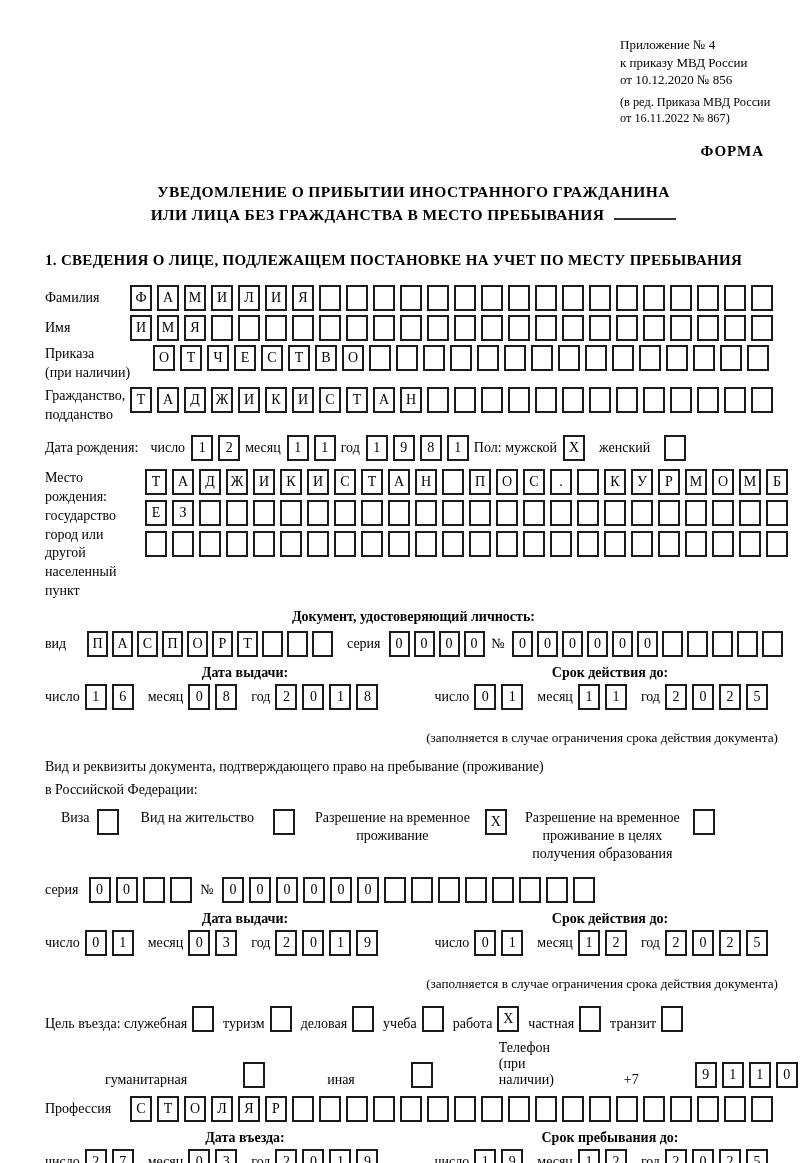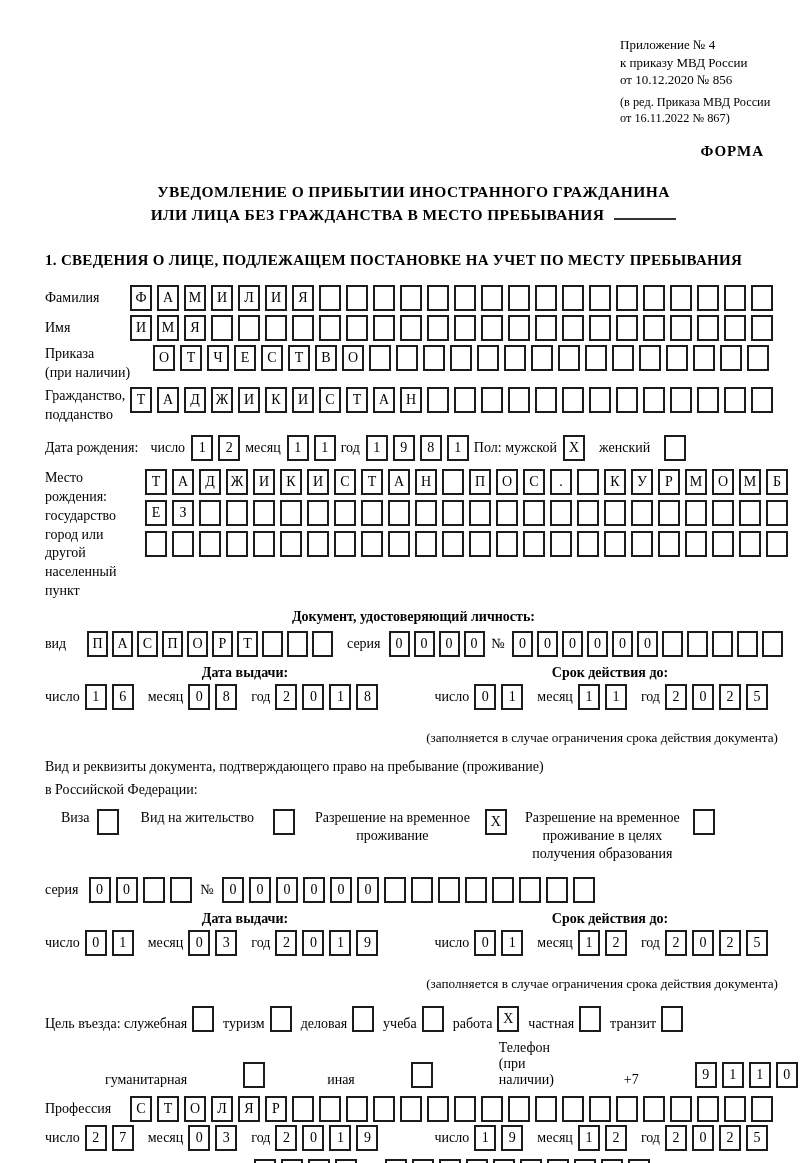--- a/index.html
+++ b/index.html
@@ -571,20 +571,24 @@
         <span class="cell"></span>
         <span class="cell"></span>
         <span class="cell"></span>
         <span class="cell"></span>
         <span class="cell"></span>
         <span class="cell"></span>
         <span class="cell"></span>
       </span>
   </div>
 
+  <div class="dateheads">
+    <span class="dh-left">Дата въезда:</span>
+    <span class="dh-right">Срок пребывания до:</span>
+  </div>
   <div class="dateline">
     <span class="dg dg-left">
       <span class="lbl">число</span>
       <span class="cells">
           <span class="cell">2</span>
           <span class="cell">7</span>
         </span>
       <span class="lbl">месяц</span>
       <span class="cells">
           <span class="cell">0</span>

